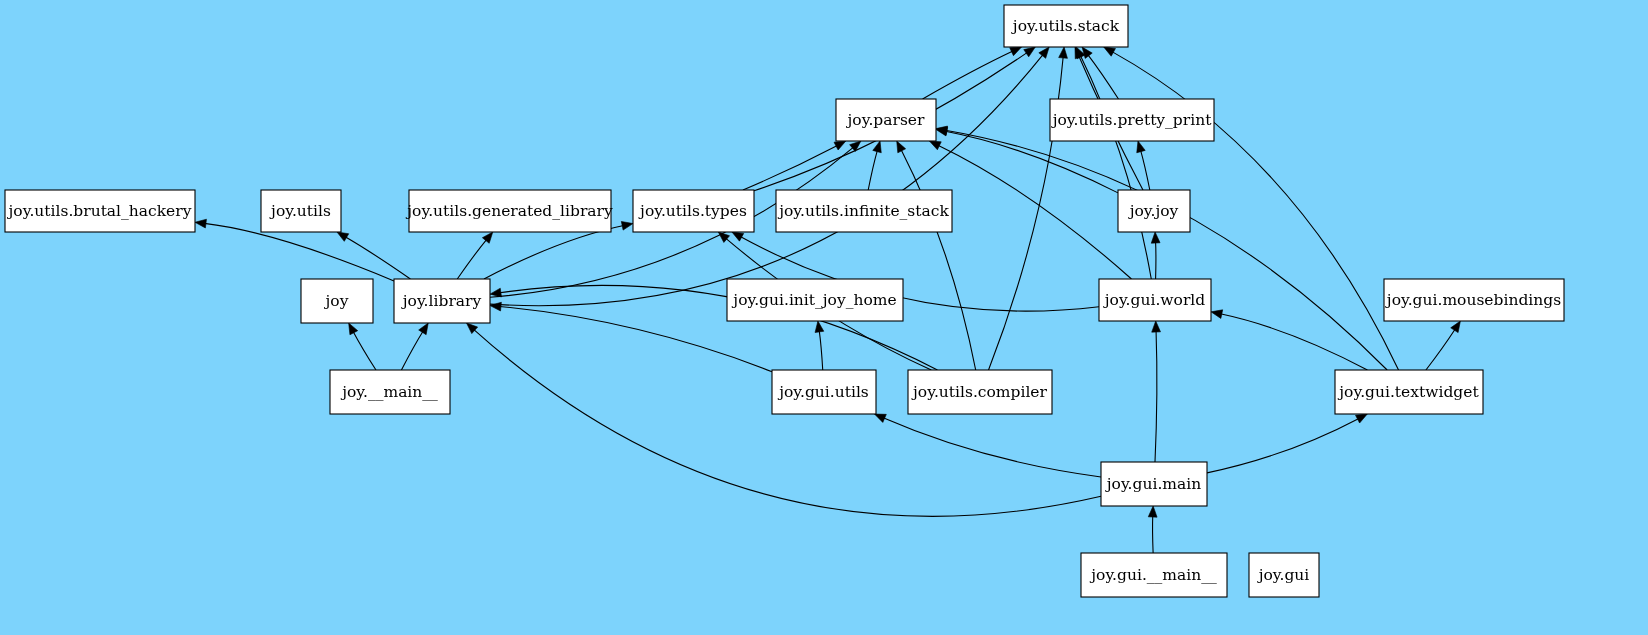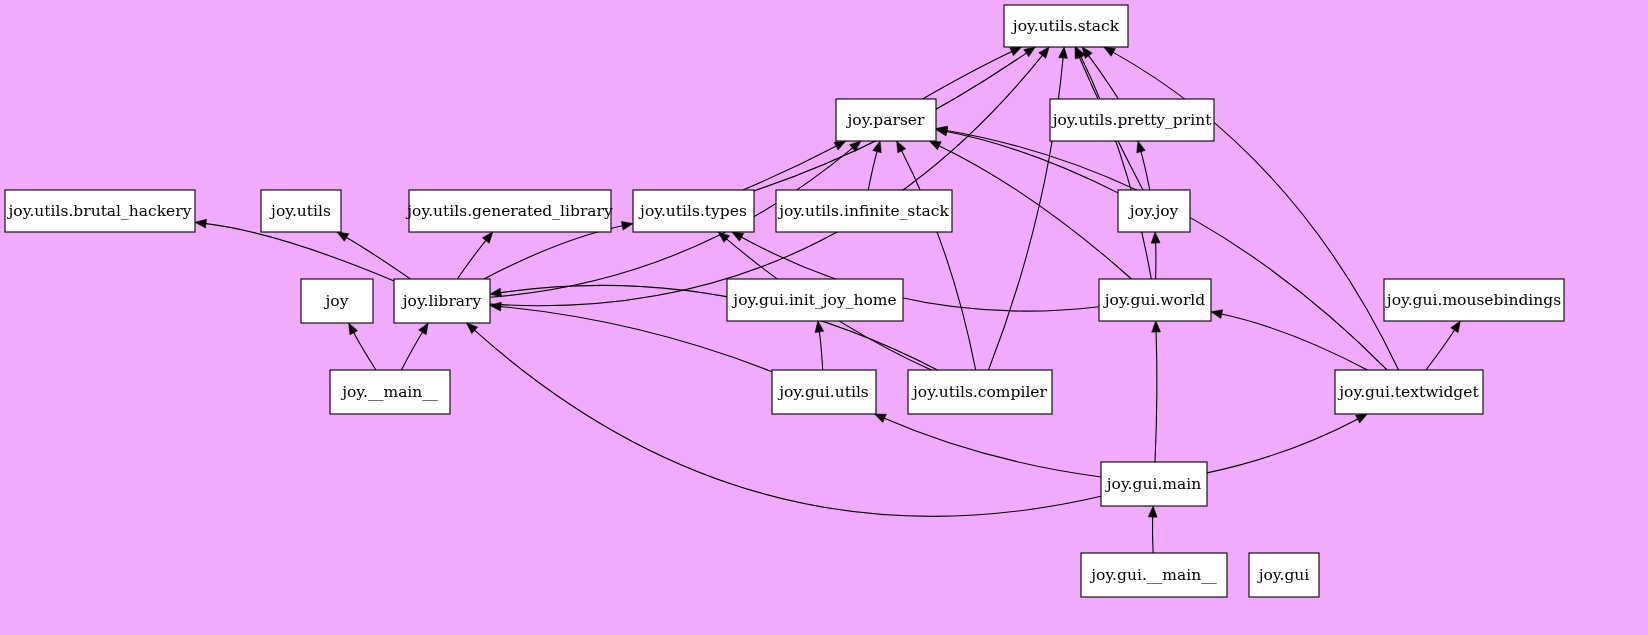--- a/index.html
+++ b/index.html
@@ -4,21 +4,21 @@
 <style>
   html, body {
     margin: 0;
     padding: 0;
     background: #ffffff;
   }
   #canvas-wrap {
     position: relative;
     width: 1648px;
     height: 635px;
-    background: #f0abfc;
+    background: #7dd3fc;
     overflow: hidden;
     font-family: "DejaVu Serif", "Liberation Serif", serif;
   }
   svg#graph {
     position: absolute;
     left: 0;
     top: 0;
     width: 1648px;
     height: 635px;
     display: block;

